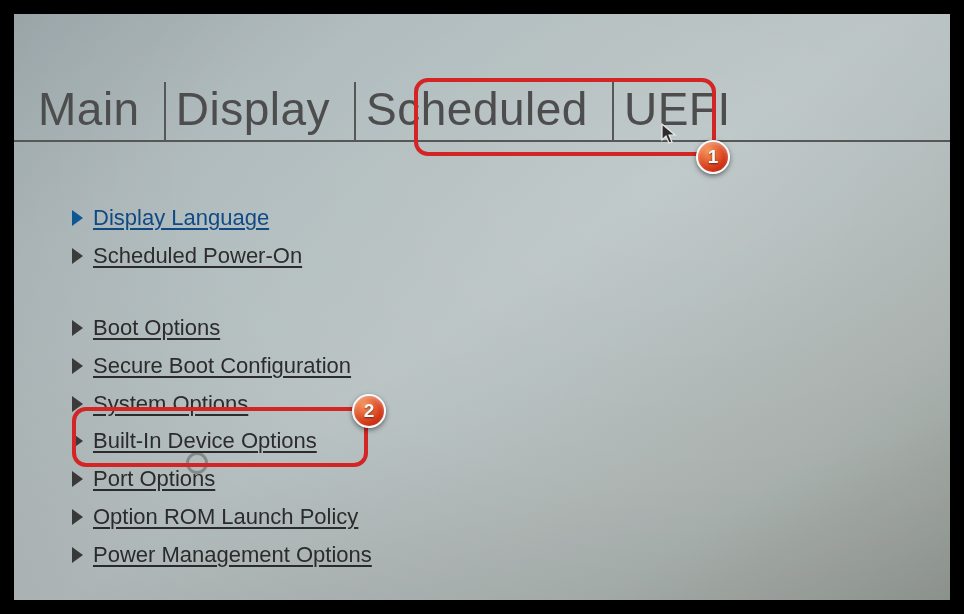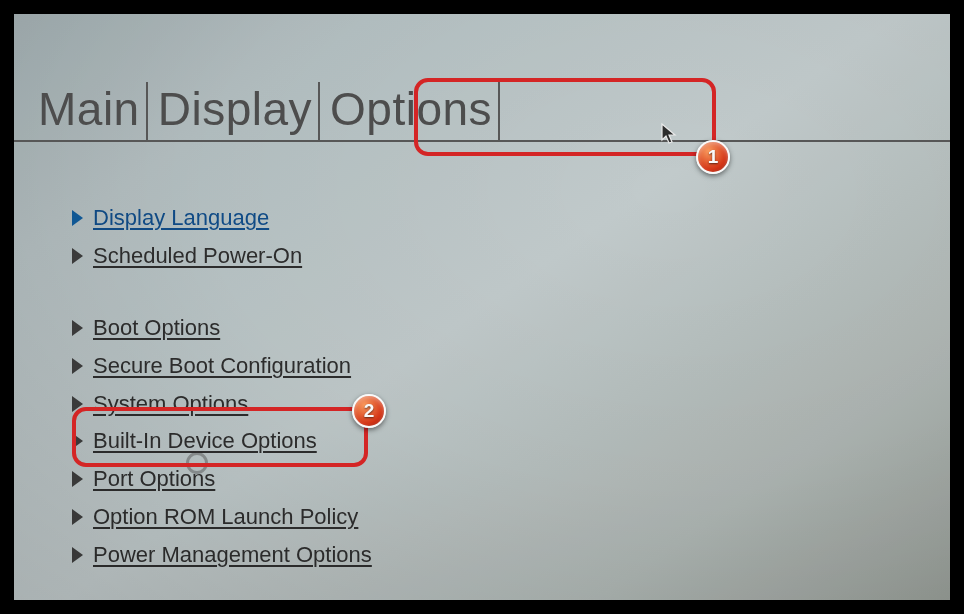--- a/index.html
+++ b/index.html
@@ -36,21 +36,21 @@
       display: flex;
       align-items: flex-end;
       padding: 62px 0 0 14px;
       border-bottom: 2px solid #555;
       height: 128px;
       position: relative;
     }
     .tab {
       font-size: 46px;
       color: #4a4a4a;
-      padding: 0 6px 4px 10px;
+      padding: 0 24px 4px 10px;
       letter-spacing: 0.5px;
       font-weight: 400;
       font-family: Arial, sans-serif;
     }
     .tab-sep {
       width: 2px;
       height: 58px;
       background: #555;
       margin-bottom: 0;
     }
@@ -148,22 +148,23 @@
 </head>
 <body>
 
 <div class="screen">
 
   <div class="tabs">
     <div class="tab">Main</div>
     <div class="tab-sep"></div>
     <div class="tab">Display</div>
     <div class="tab-sep"></div>
-    <div class="tab">Options</div>
+    <div class="tab">Scheduled</div>
     <div class="tab-sep"></div>
+    <div class="tab">UEFI </div>
   </div>
 
   <div class="content">
     <div class="menu-group">
       <div class="menu-item">
         <span class="arrow active"></span>
         <span class="item-text active">Display Language</span>
       </div>
       <div class="menu-item">
         <span class="arrow"></span>

